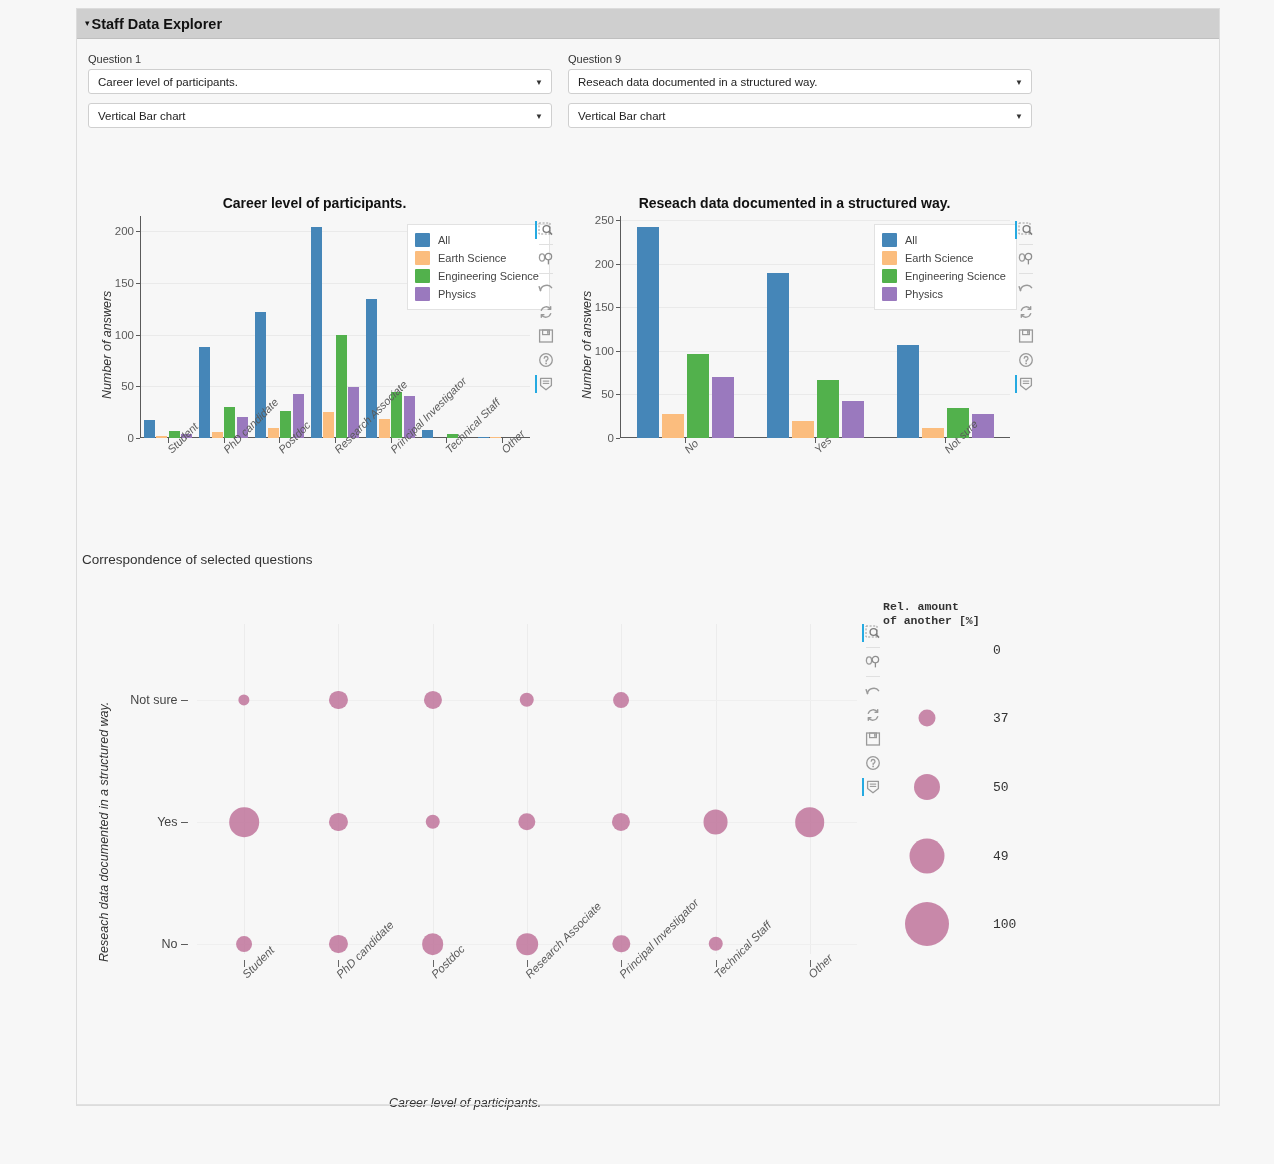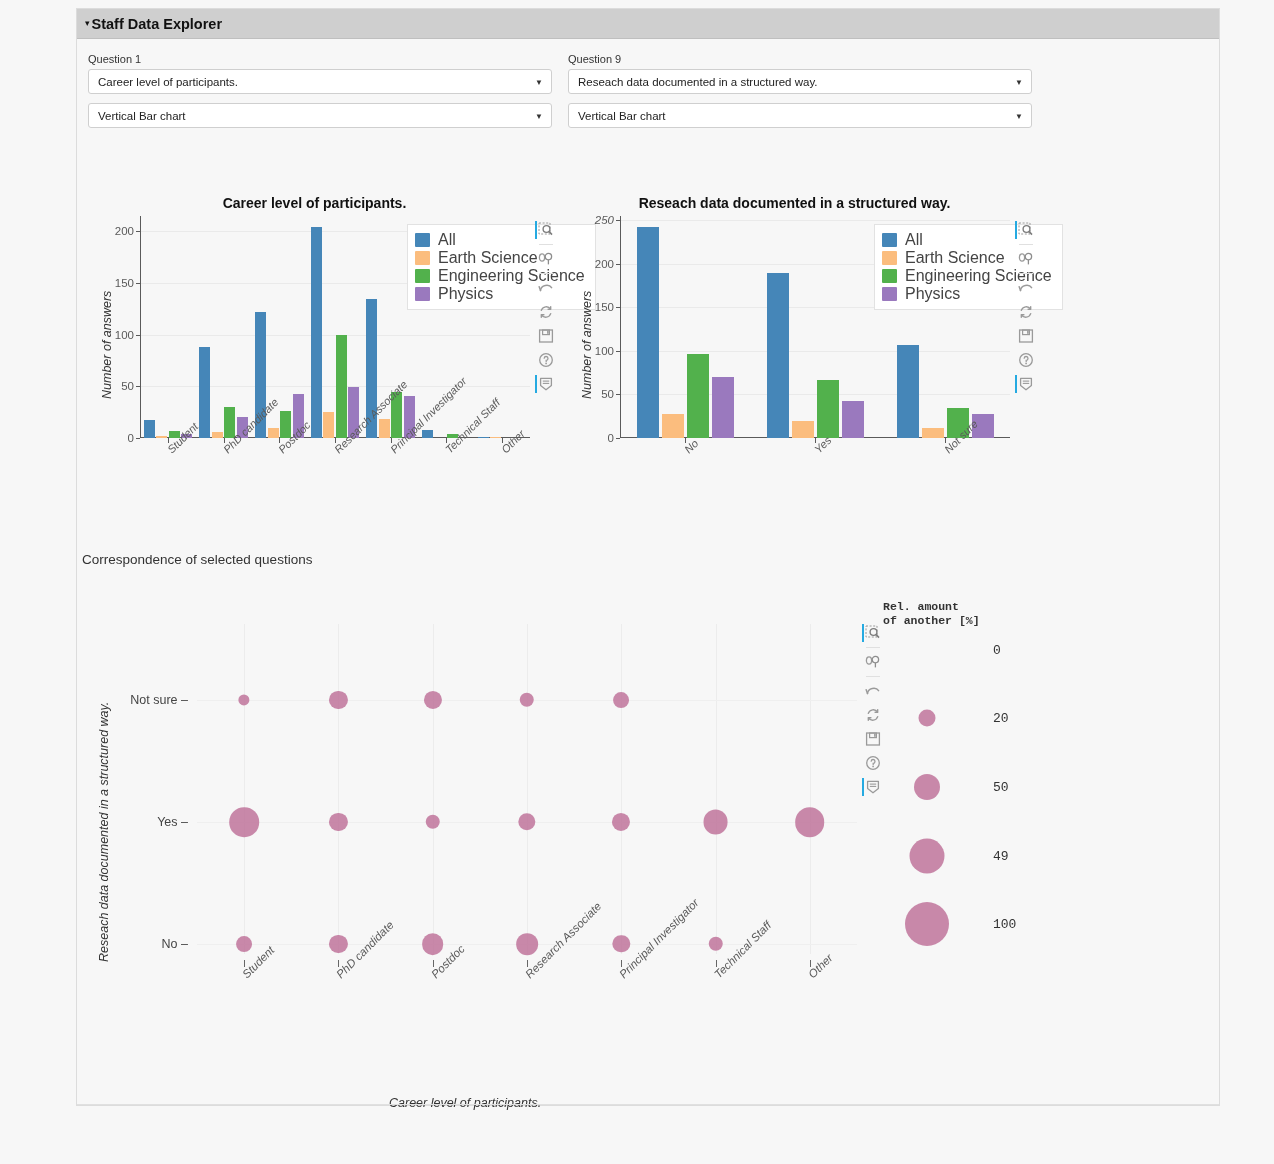--- a/index.html
+++ b/index.html
@@ -68,21 +68,21 @@
   .xlbl{
     position:absolute;font-size:11px;color:#5a5a5a;white-space:nowrap;
     transform:rotate(-45deg);transform-origin:left top;font-style:italic;
   }
   .legend{
     position:absolute;background:#fff;border:1px solid #e2e2e2;
     padding:6px 10px 6px 7px;
   }
   .legend-row{display:flex;align-items:center;height:18px;}
   .legend-swatch{width:15px;height:14px;margin-right:8px;border-radius:1px;}
-  .legend-txt{font-size:16px;color:#444;white-space:nowrap;}
+  .legend-txt{font-size:11px;color:#444;white-space:nowrap;}
 
   
   .toolbar{
     position:absolute;width:24px;display:flex;flex-direction:column;
     align-items:center;
   }
   .tb-btn{
     width:22px;height:22px;margin-bottom:2px;display:flex;align-items:center;
     justify-content:center;cursor:pointer;position:relative;
   }
@@ -315,21 +315,21 @@
             <div class="ytick-mark" style="top: 134.941px;"></div>
             <div class="ytick-lbl" style="top: 134.941px;">100</div>
             <div class="gridline" style="top: 91.4118px;"></div>
             <div class="ytick-mark" style="top: 91.4118px;"></div>
             <div class="ytick-lbl" style="top: 91.4118px;">150</div>
             <div class="gridline" style="top: 47.8824px;"></div>
             <div class="ytick-mark" style="top: 47.8824px;"></div>
             <div class="ytick-lbl" style="top: 47.8824px;">200</div>
             <div class="gridline" style="top: 4.35294px;"></div>
             <div class="ytick-mark" style="top: 4.35294px;"></div>
-            <div class="ytick-lbl" style="top: 4.35294px; font-style: italic;">250</div>
+            <div class="ytick-lbl" style="top: 4.35294px;">250</div>
             <div class="axis-x"></div>
             <div class="axis-y"></div>
             <div class="bar" title="No · All = 242" style="left: 16.5px; width: 22px; height: 210.682px; background: rgb(69, 134, 184);"></div>
             <div class="bar" title="No · Earth Science = 28" style="left: 41.5px; width: 22px; height: 24.3765px; background: rgb(251, 189, 126);"></div>
             <div class="bar" title="No · Engineering Science = 96" style="left: 66.5px; width: 22px; height: 83.5765px; background: rgb(82, 177, 76);"></div>
             <div class="bar" title="No · Physics = 70" style="left: 91.5px; width: 22px; height: 60.9412px; background: rgb(154, 121, 190);"></div>
             <div class="xtick" style="left: 65px; bottom: -5px;"></div>
             <div class="bar" title="Yes · All = 190" style="left: 146.5px; width: 22px; height: 165.412px; background: rgb(69, 134, 184);"></div>
             <div class="bar" title="Yes · Earth Science = 20" style="left: 171.5px; width: 22px; height: 17.4118px; background: rgb(251, 189, 126);"></div>
             <div class="bar" title="Yes · Engineering Science = 67" style="left: 196.5px; width: 22px; height: 58.3294px; background: rgb(82, 177, 76);"></div>
@@ -524,21 +524,21 @@
                 <line x1="4.8" y1="7.4" x2="11.2" y2="7.4" stroke="#9a9a9a" stroke-width="1.1"></line>
               </svg>
               <span class="tb-active-bar"></span>
             </div>
           </div>
           <div class="size-legend" style="left: 806px; top: 48px; width: 180px; height: 330px; position: absolute; font-family: Liberation Mono, monospace;">
             <div class="sl-title">Rel. amount</div>
             <div class="sl-title">of another [%]</div>
             <div class="sl-val" style="left: 110px; top: 50px;">0</div>
             <div class="sl-circle" style="left: 44px; top: 118px; width: 17px; height: 17px;"></div>
-            <div class="sl-val" style="left: 110px; top: 118px;">20</div>
+            <div class="sl-val" style="left: 110px; top: 118px;">37</div>
             <div class="sl-circle" style="left: 44px; top: 187px; width: 26px; height: 26px;"></div>
             <div class="sl-val" style="left: 110px; top: 187px;">50</div>
             <div class="sl-circle" style="left: 44px; top: 256px; width: 35px; height: 35px;"></div>
             <div class="sl-val" style="left: 110px; top: 256px;">49</div>
             <div class="sl-circle" style="left: 44px; top: 324px; width: 44px; height: 44px;"></div>
             <div class="sl-val" style="left: 110px; top: 324px;">100</div>
           </div>
         </div>
 
       <div class="panel-bottom-rule"></div>

